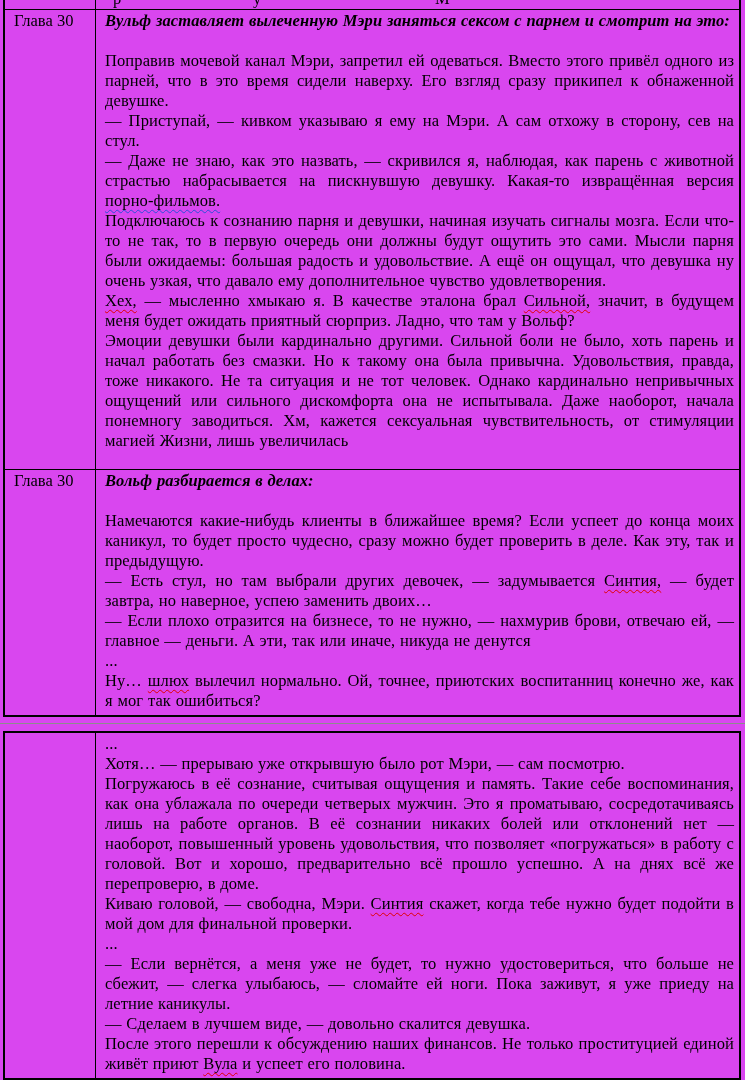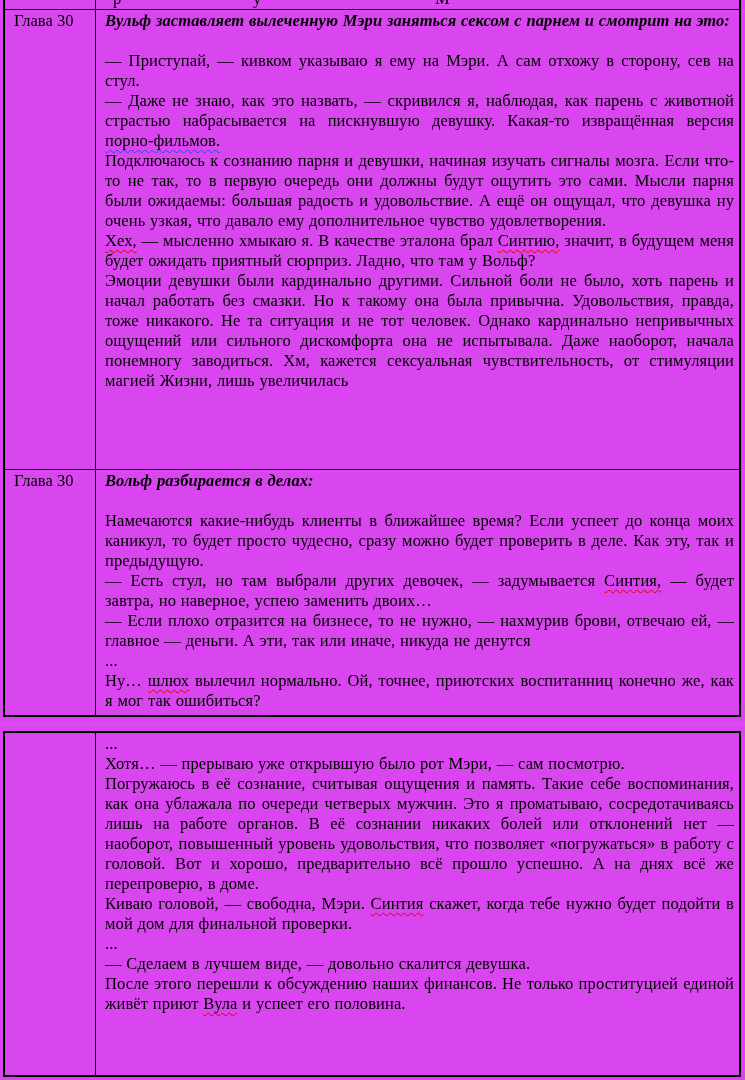--- a/index.html
+++ b/index.html
@@ -100,24 +100,25 @@
           <span class="frag" style="left: 339px;">М</span>
         </div>
     </div>
 
     <div class="row row-main-1">
       <div class="cell-left">
         <span>Глава 30</span>
       </div>
       <div class="cell-right">
         <p class="para title">Вульф заставляет вылеченную Мэри заняться сексом с парнем и смотрит на это:</p>
+        <p class="para"><span>Поправив мочевой канал Мэри, запретил ей одеваться. Вместо этого привёл одного из парней, что в это время сидели наверху. Его взгляд сразу прикипел к обнаженной девушке.</span></p>
         <p class="para"><span>— Приступай, — кивком указываю я ему на Мэри. А сам отхожу в сторону, сев на стул.</span></p>
         <p class="para"><span>— Даже не знаю, как это назвать, — скривился я, наблюдая, как парень с животной страстью набрасывается на пискнувшую девушку. Какая-то извращённая версия </span><span class="mark-blue">порно-фильмов.</span></p>
         <p class="para"><span>Подключаюсь к сознанию парня и девушки, начиная изучать сигналы мозга. Если что-то не так, то в первую очередь они должны будут ощутить это сами. Мысли парня были ожидаемы: большая радость и удовольствие. А ещё он ощущал, что девушка ну очень узкая, что давало ему дополнительное чувство удовлетворения.</span></p>
-        <p class="para"><span class="mark-red">Хех,</span><span> — мысленно хмыкаю я. В качестве эталона брал </span><span class="mark-red">Синтию,</span><span> значит, в будущем меня будет ожидать приятный сюрприз. Ладно, что там у Вольф?</span></p>
+        <p class="para"><span class="mark-red">Хех,</span><span> — мысленно хмыкаю я. В качестве эталона брал </span><span class="mark-red">Сильной,</span><span> значит, в будущем меня будет ожидать приятный сюрприз. Ладно, что там у Вольф?</span></p>
         <p class="para"><span>Эмоции девушки были кардинально другими. Сильной боли не было, хоть парень и начал работать без смазки. Но к такому она была привычна. Удовольствия, правда, тоже никакого. Не та ситуация и не тот человек. Однако кардинально непривычных ощущений или сильного дискомфорта она не испытывала. Даже наоборот, начала понемногу заводиться. Хм, кажется сексуальная чувствительность, от стимуляции магией Жизни, лишь увеличилась</span></p>
       </div>
     </div>
 
     <div class="row row-main-2">
       <div class="cell-left">
         <span>Глава 30</span>
       </div>
       <div class="cell-right">
         <p class="para title">Вольф разбирается в делах:</p>
@@ -137,19 +138,20 @@
     <div class="row row-main-3">
       <div class="cell-left">
         <span></span>
       </div>
       <div class="cell-right">
         <p class="para"><span>...</span></p>
         <p class="para"><span>Хотя… — прерываю уже открывшую было рот Мэри, — сам посмотрю.</span></p>
         <p class="para"><span>Погружаюсь в её сознание, считывая ощущения и память. Такие себе воспоминания, как она ублажала по очереди четверых мужчин. Это я проматываю, сосредотачиваясь лишь на работе органов. В её сознании никаких болей или отклонений нет — наоборот, повышенный уровень удовольствия, что позволяет «погружаться» в работу с головой. Вот и хорошо, предварительно всё прошло успешно. А на днях всё же перепроверю, в доме.</span></p>
         <p class="para"><span>Киваю головой, — свободна, Мэри. </span><span class="mark-red">Синтия</span><span> скажет, когда тебе нужно будет подойти в мой дом для финальной проверки.</span></p>
         <p class="para"><span>...</span></p>
+        <p class="para"><span>— Если вернётся, а меня уже не будет, то нужно удостовериться, что больше не сбежит, — слегка улыбаюсь, — сломайте ей ноги. Пока заживут, я уже приеду на летние каникулы.</span></p>
         <p class="para"><span>— Сделаем в лучшем виде, — довольно скалится девушка.</span></p>
         <p class="para"><span>После этого перешли к обсуждению наших финансов. Не только проституцией единой живёт приют </span><span class="mark-red">Вула</span><span> и успеет его половина.</span></p>
       </div>
     </div>
   </div>
 
 </div>
 
 </body></html>

